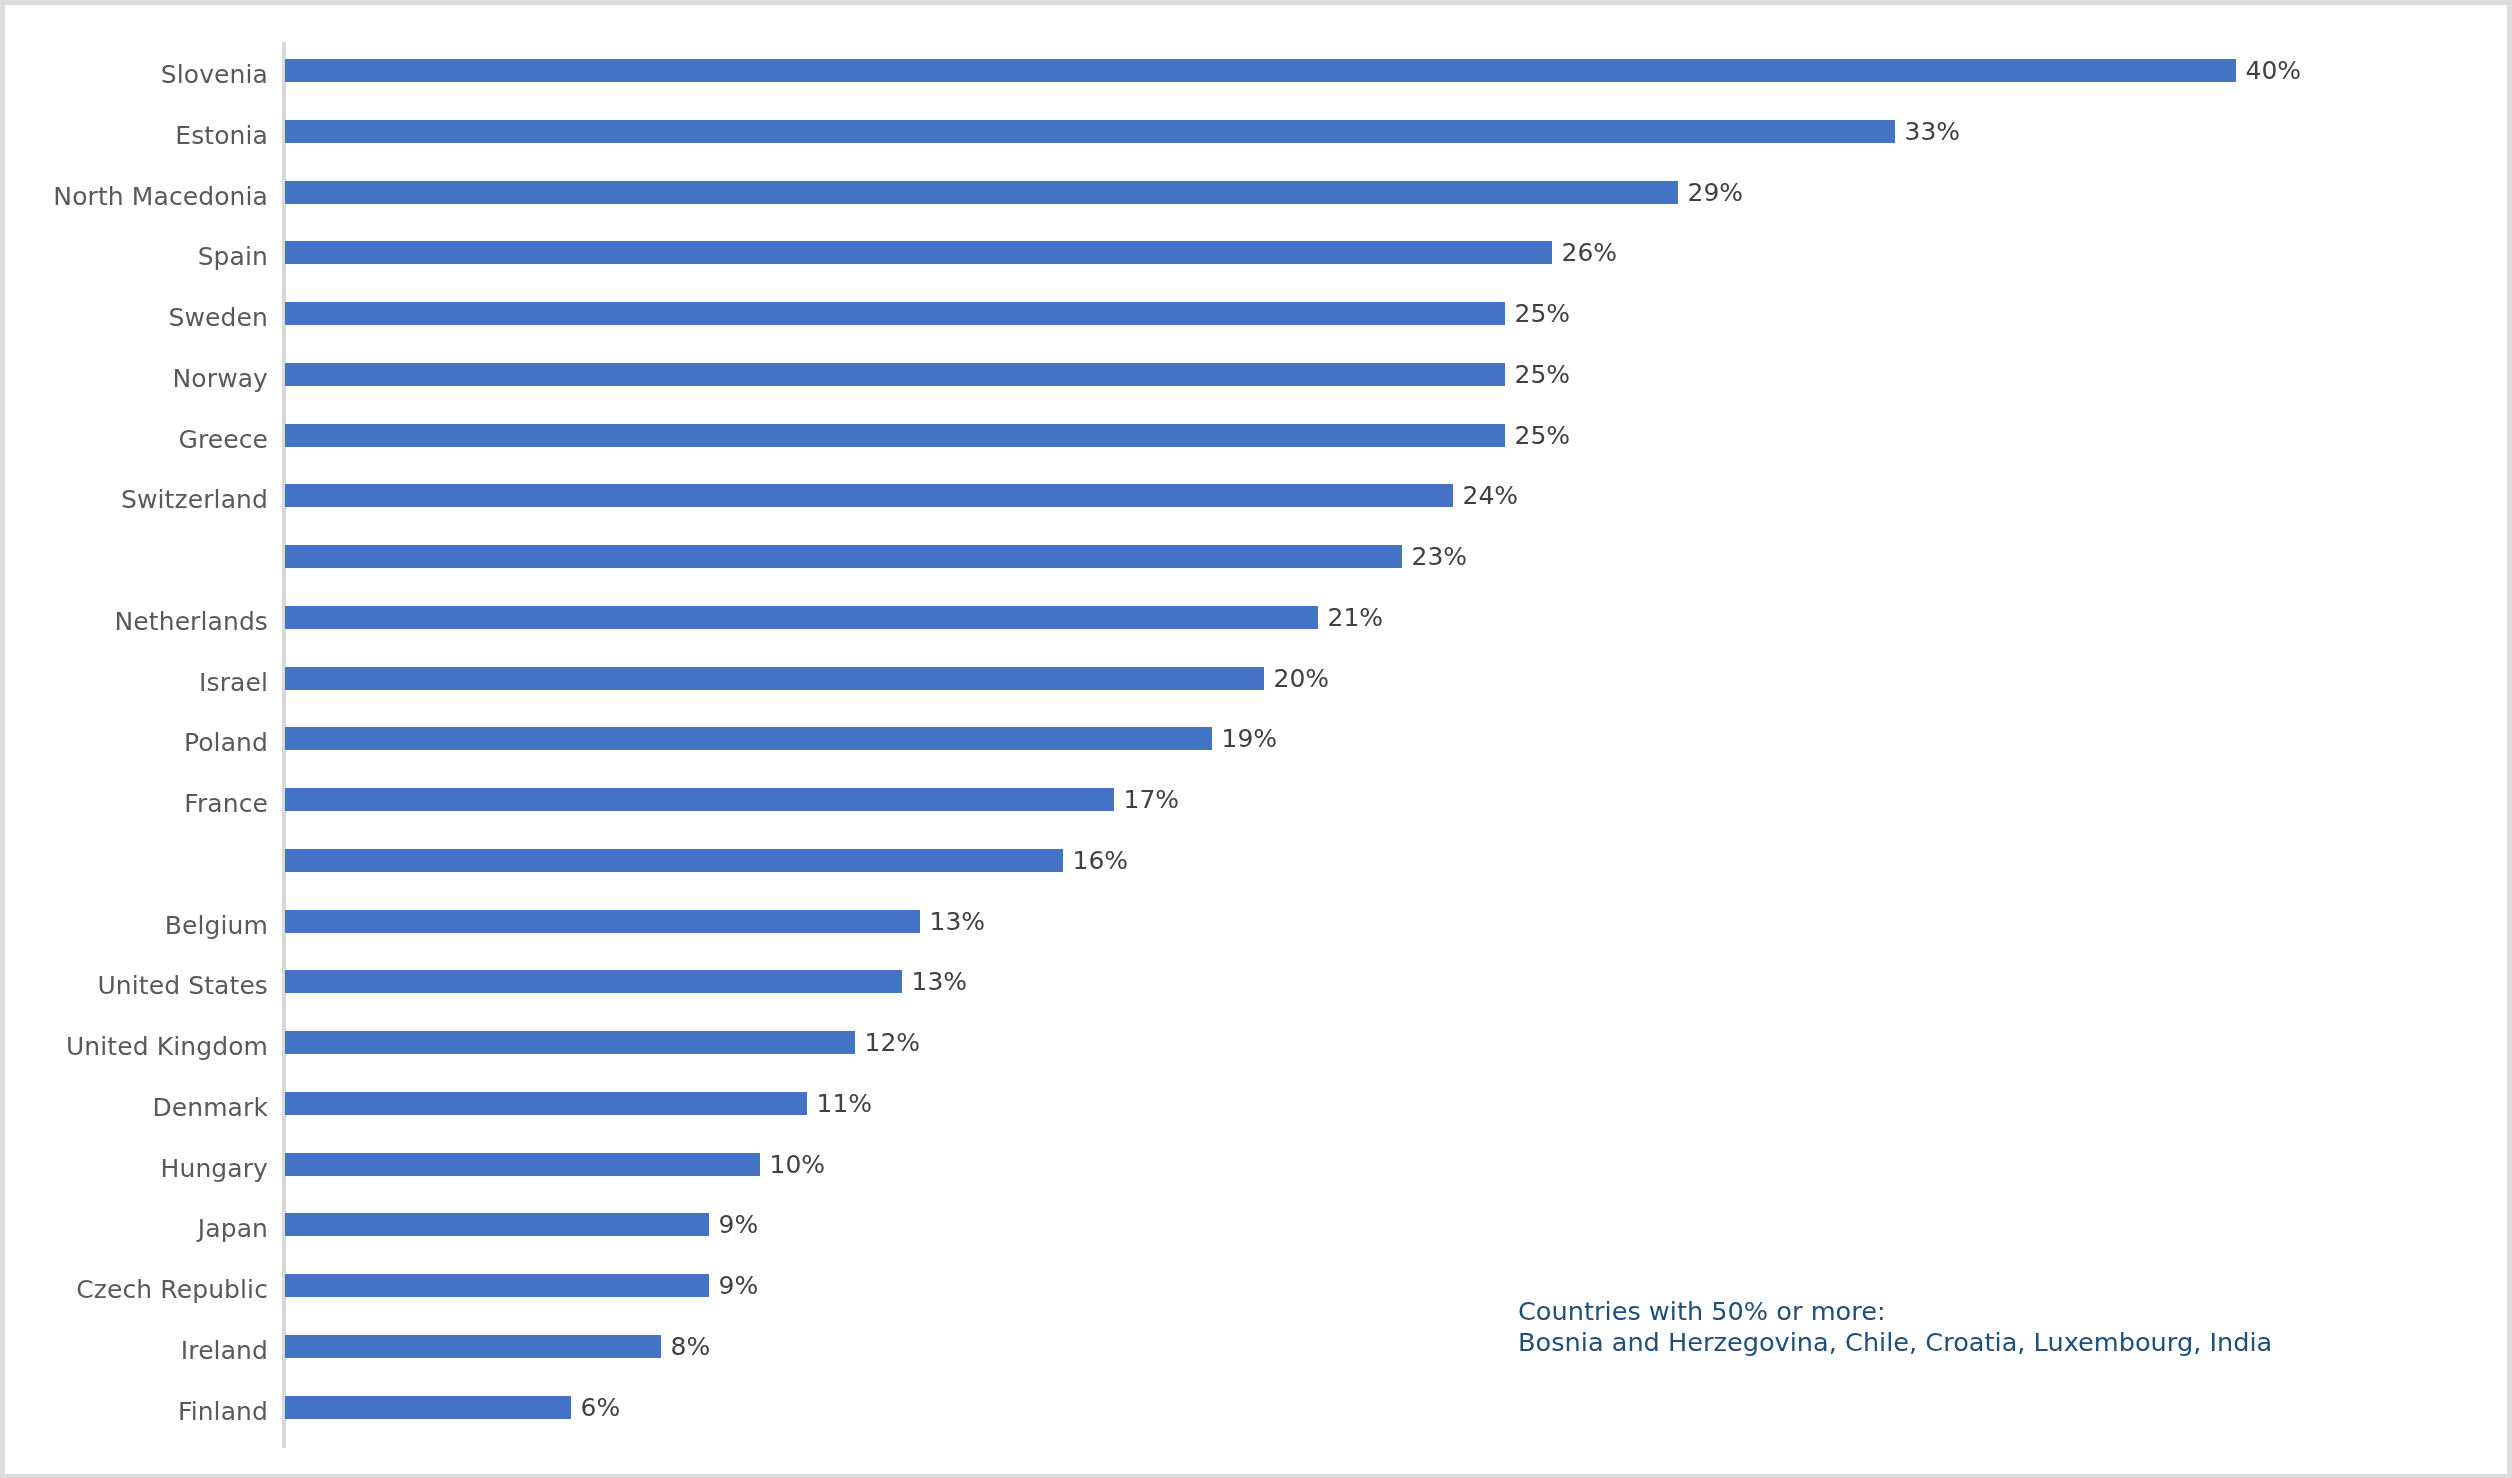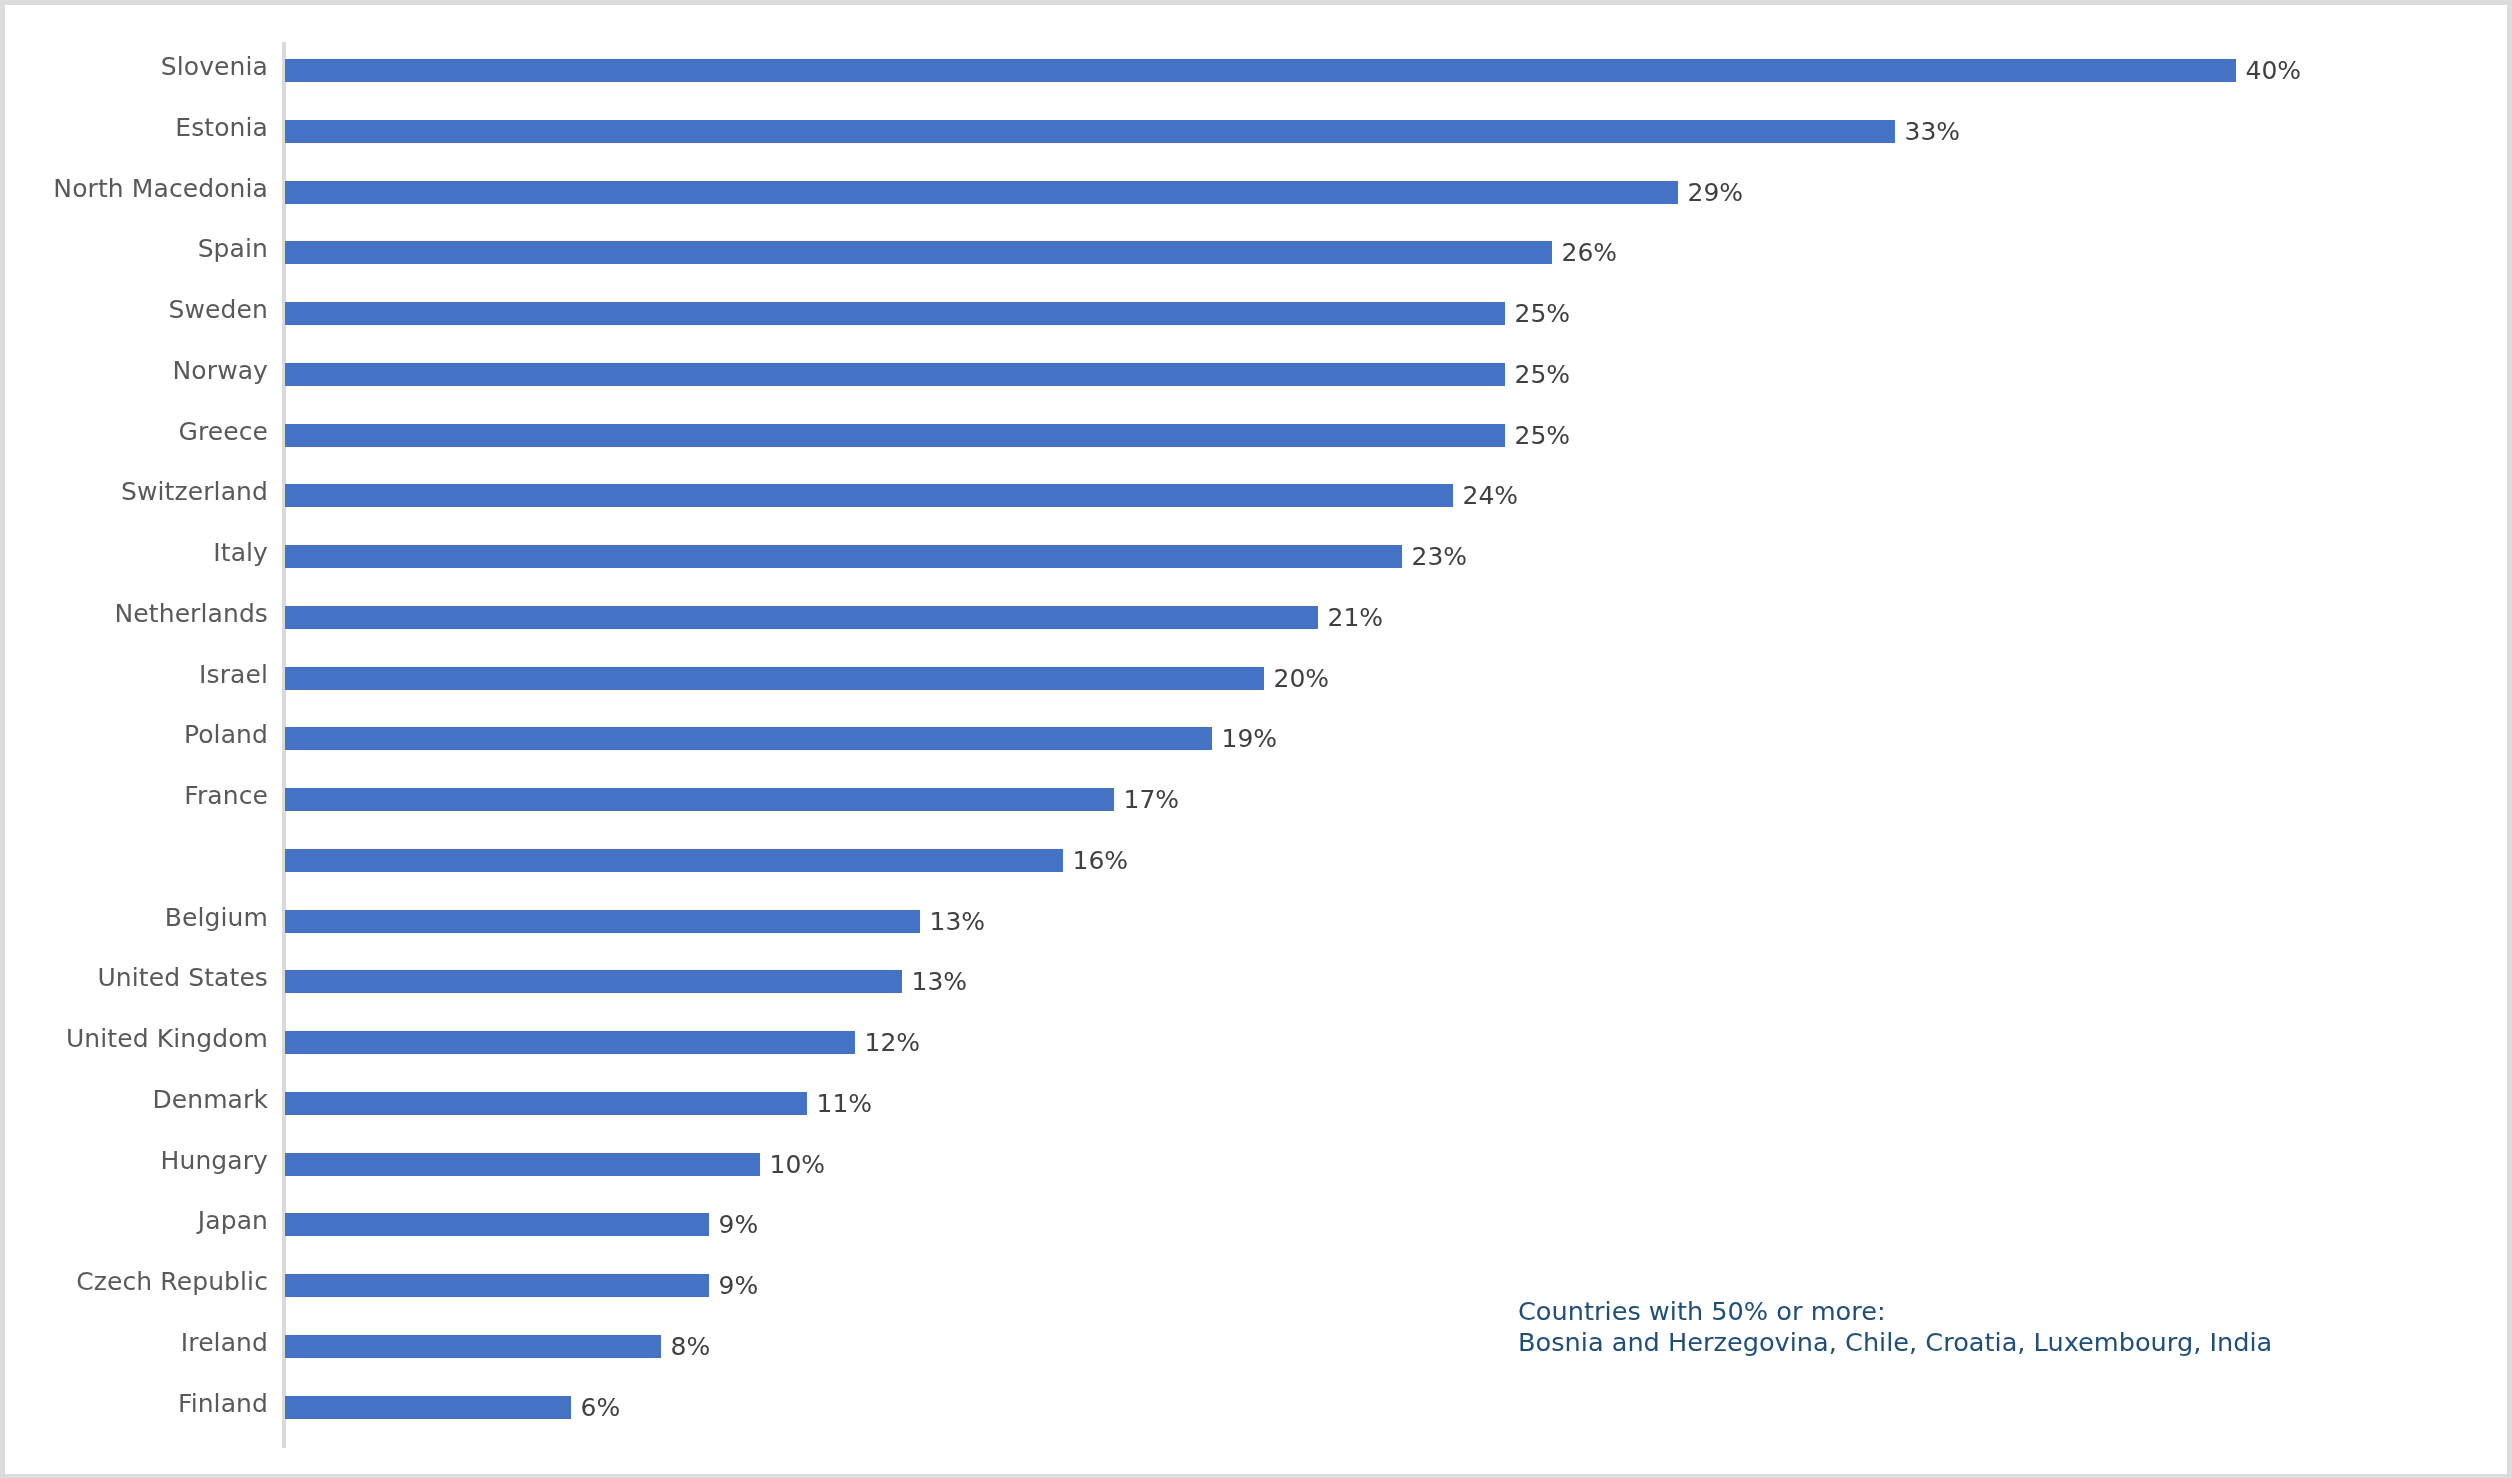--- a/index.html
+++ b/index.html
@@ -41,21 +41,21 @@
   .row {
     position: absolute;
     left: 0;
     width: 2512px;
     height: 61px;
   }
 
   .cat-label {
     position: absolute;
     left: 0;
-    top: 4px;
+    top: 12px;
     width: 263px;
     height: 61px;
     display: flex;
     align-items: center;
     justify-content: flex-end;
     font-size: 25px;
     line-height: 1;
     color: #595959;
     letter-spacing: 0.1px;
     white-space: nowrap;
@@ -152,21 +152,20 @@
           </div>
         </div>
         <div class="row" style="top: 452px;">
           <div class="cat-label">Switzerland</div>
           <div class="bar-wrap">
             <div class="bar" style="width: 1168px; background: rgb(68, 114, 196);"></div>
             <span class="val-label">24%</span>
           </div>
         </div>
         <div class="row" style="top: 513px;">
-          <div class="cat-label">Italy</div>
           <div class="bar-wrap">
             <div class="bar" style="width: 1117px; background: rgb(68, 114, 196);"></div>
             <span class="val-label">23%</span>
           </div>
         </div>
         <div class="row" style="top: 574px;">
           <div class="cat-label">Netherlands</div>
           <div class="bar-wrap">
             <div class="bar" style="width: 1033px; background: rgb(68, 114, 196);"></div>
             <span class="val-label">21%</span>

